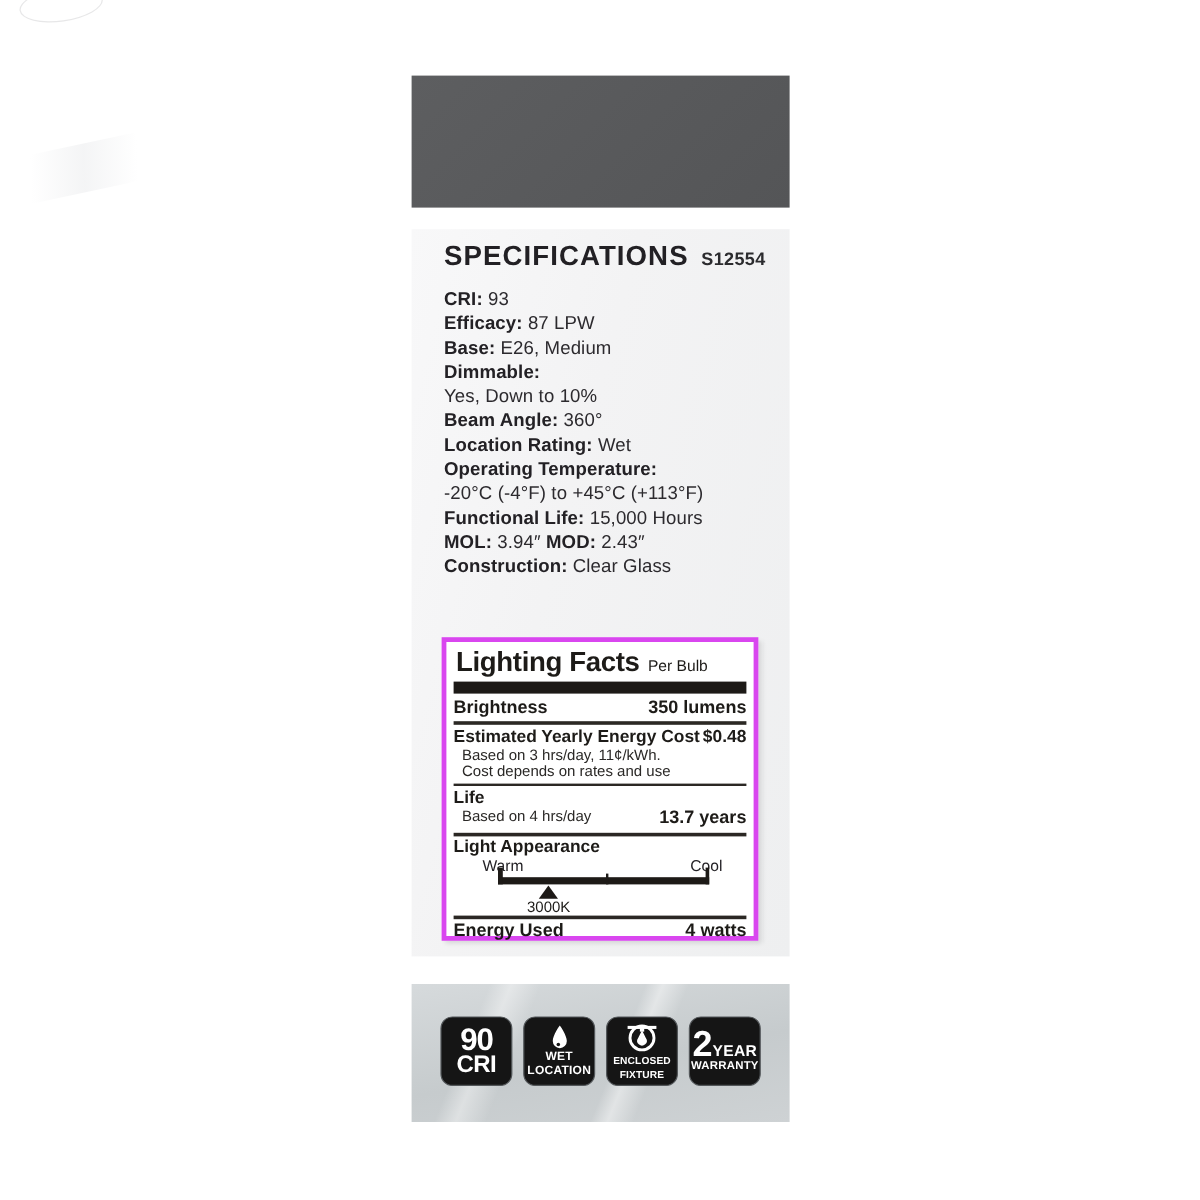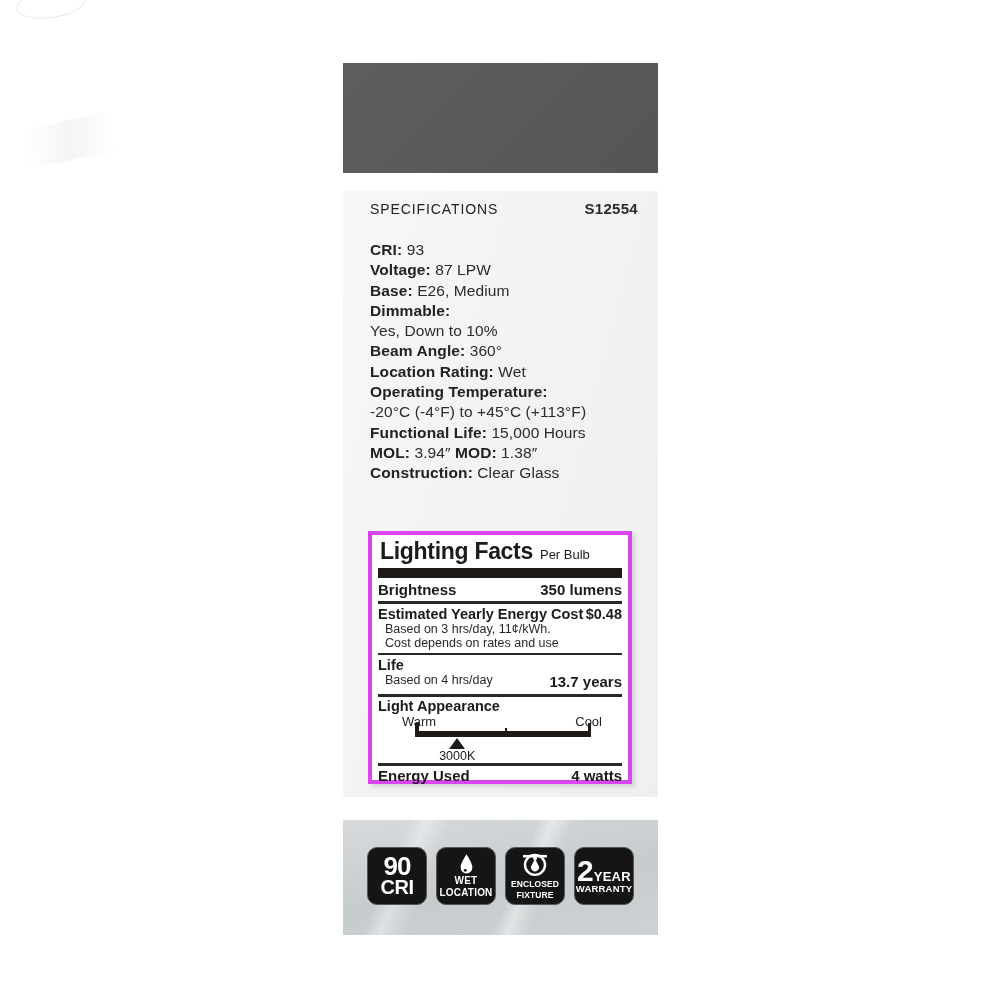--- a/index.html
+++ b/index.html
@@ -14,21 +14,21 @@
     background:linear-gradient(100deg, rgba(230,230,232,0) 30%, rgba(233,234,236,0.5) 50%, rgba(230,230,232,0) 70%);
     transform:rotate(-12deg); }
 
   
   .image-block { left:343px; top:63px; width:315px; height:110px;
     background:linear-gradient(135deg,#5d5e60 0%, #58595b 55%, #545557 100%); }
   .spec-card { left:343px; top:191px; width:315px; height:606px;
     background:linear-gradient(105deg,#f8f8f9 0%, #f3f3f4 40%, #eeeff0 100%); }
 
   .spec-header { left:370px; top:200px; width:268px; display:flex; justify-content:space-between; align-items:baseline; }
-  .spec-title { font-size:14px; font-weight:normal; letter-spacing:0.9px; color:#222024; }
+  .spec-title { font-size:23px; font-weight:bold; letter-spacing:0.9px; color:#222024; }
   .spec-sku { font-size:15px; font-weight:bold; letter-spacing:0.3px; color:#2b2b2e; }
 
   .spec-list { left:370px; top:240px; width:280px; }
   .spec-line { font-size:15.5px; line-height:20.3px; letter-spacing:0.1px; color:#2c2a2e; white-space:nowrap; }
   .spec-line .b { font-weight:bold; color:#232125; }
 
   
   .facts-box { left:368px; top:531px; width:264px; height:253px; background:#ffffff;
     border:4px solid #d946ef; box-shadow:3px 3px 4px rgba(0,0,0,0.12); }
   .facts-box .fi { position:absolute; }
@@ -80,30 +80,30 @@
 
 <div class="abs spec-card"></div>
 
 <div class="abs spec-header">
   <div class="spec-title">SPECIFICATIONS</div>
   <div class="spec-sku">S12554</div>
 </div>
 
 <div class="abs spec-list" id="spec-list">
     <div class="spec-line"><span class="b">CRI:</span><span> 93</span></div>
-    <div class="spec-line"><span class="b">Voltage:</span><span> 87 LPW</span></div>
+    <div class="spec-line"><span class="b">Efficacy:</span><span> 87 LPW</span></div>
     <div class="spec-line"><span class="b">Base:</span><span> E26, Medium</span></div>
     <div class="spec-line"><span class="b">Dimmable:</span></div>
     <div class="spec-line"><span>Yes, Down to 10%</span></div>
     <div class="spec-line"><span class="b">Beam Angle:</span><span> 360°</span></div>
     <div class="spec-line"><span class="b">Location Rating:</span><span> Wet</span></div>
     <div class="spec-line"><span class="b">Operating Temperature:</span></div>
     <div class="spec-line"><span>-20°C (-4°F) to +45°C (+113°F)</span></div>
     <div class="spec-line"><span class="b">Functional Life:</span><span> 15,000 Hours</span></div>
-    <div class="spec-line"><span class="b">MOL:</span><span> 3.94″ </span><span class="b">MOD:</span><span> 1.38″</span></div>
+    <div class="spec-line"><span class="b">MOL:</span><span> 3.94″ </span><span class="b">MOD:</span><span> 2.43″</span></div>
     <div class="spec-line"><span class="b">Construction:</span><span> Clear Glass</span></div>
   </div>
 
 <div class="abs facts-box">
   <div class="fi lf-title-row">
     <span class="lf-title">Lighting Facts</span>
     <span class="lf-per">Per Bulb</span>
   </div>
   <div class="fi lf-bar"></div>
 

